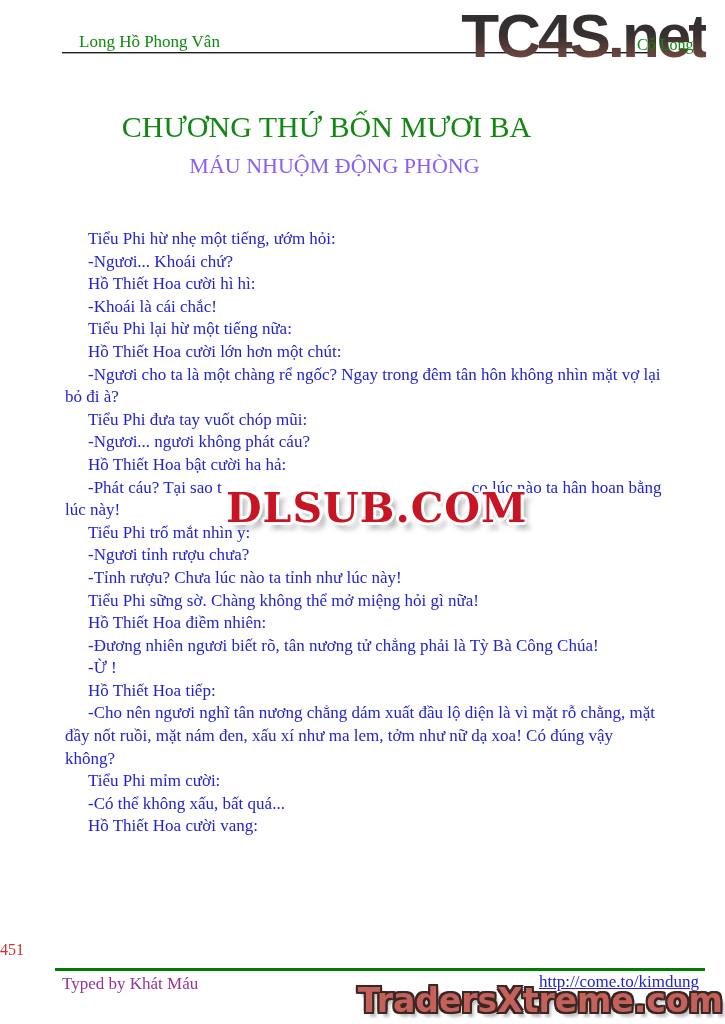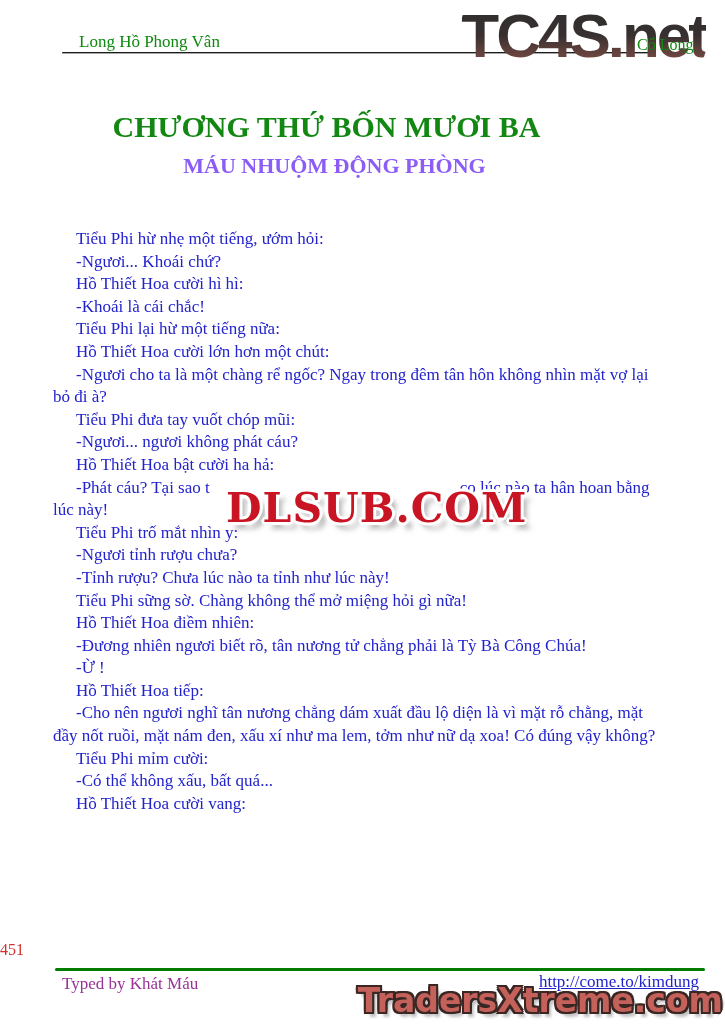--- a/index.html
+++ b/index.html
@@ -1,15 +1,15 @@
 <!DOCTYPE html>
 <html><head>
 <meta charset="utf-8">
 <style>
-  * { margin:0; padding:0; box-sizing:border-box;border-radius:24px; }
+  * { margin:0; padding:0; box-sizing:border-box; }
   html,body { background:#ffffff; }
   .page {
     position:relative;
     width:725px; height:1024px;
     margin:0 auto;
     background:#ffffff;
     font-family:"Liberation Serif","DejaVu Serif",serif;
     overflow:hidden;
   }
 
@@ -33,31 +33,31 @@
     white-space:nowrap;
   }
   .hdr-rule {
     position:absolute; left:62px; top:52px; width:590px; height:2px;
     background:#1c1c1c; border-bottom:1px solid #a8a8a8;
   }
 
   
   .title-block {
     position:absolute; left:0; top:107px; width:653px;
-    text-align:center; line-height:39px; font-weight:bold;
+    text-align:center; line-height:39px; font-weight:normal;
   }
   .title-line1 { font-size:30px; color:#128712; }
   .title-line2 { font-size:22px; color:#8b5cf6;padding-left:16px; }
 
   
   .body-text {
     position:absolute; left:53px; top:228px; width:612px;
     font-size:17px; line-height:22.6px; color:#2323cc;
   }
-  .body-text p { text-indent:23px; }
+  .body-text p { text-indent:23px;margin-left:12px; }
   .wm-gap { display:inline-block; width:250px; }
 
   
   .dlsub {
     position:absolute; left:226px; top:484px; width:292px; z-index:5;
     text-align:center;
     font-family:"DejaVu Serif","Liberation Serif",serif;
     font-weight:bold; font-size:41px; letter-spacing:1px;
     color:#c81423;
     text-shadow:

